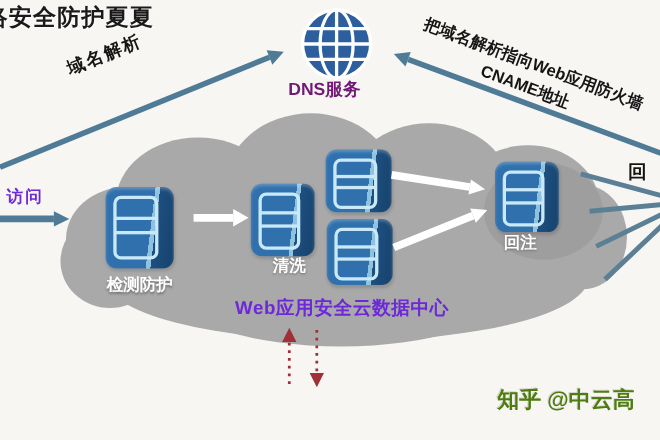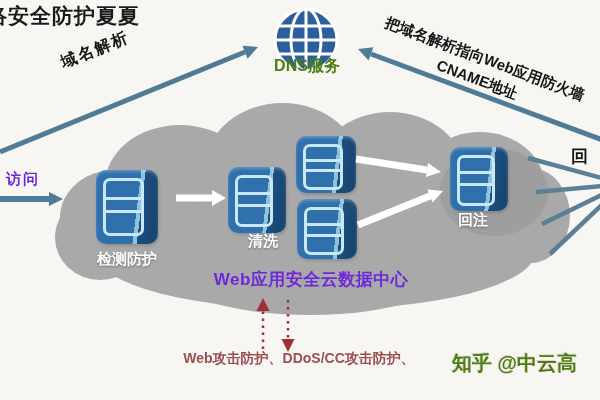--- a/index.html
+++ b/index.html
@@ -21,21 +21,21 @@
   .server .glyph{
     position:absolute;left:7px;top:8px;width:56%;height:70%;
     border:3px solid #c9e9f8;border-radius:7px;
   }
   .server .glyph .gline{position:absolute;left:-1px;right:-1px;height:0;border-top:3px solid #c9e9f8;}
   .gl1{top:30%;} .gl2{top:56%;}
   
   .txt{position:absolute;z-index:4;white-space:nowrap;}
   .node-label{color:#ffffff;font-weight:bold;font-size:15px;text-shadow:0 1px 2px rgba(80,80,80,.65);}
   .title{left:-14px;top:2px;font-size:21px;font-weight:bold;color:#1a1a1a;letter-spacing:1px;text-shadow:1px 1px 0 rgba(255,255,255,.7);}
-  .dns-label{left:262px;top:56px;width:90px;text-align:center;font-size:16px;font-weight:bold;color:#4d7c0f;}
+  .dns-label{left:262px;top:71px;width:90px;font-size:16px;font-weight:bold;color:#701a75;}
   .label-domain{left:58px;top:54px;transform:rotate(-22deg);transform-origin:left top;font-size:16px;font-weight:bold;color:#151515;letter-spacing:2px;}
   .label-cname{left:380px;top:8px;width:232px;transform:rotate(20.5deg);transform-origin:left top;text-align:center;font-size:15px;font-weight:bold;color:#151515;line-height:22px;z-index:4;}
   .label-access{left:6px;top:170px;font-size:15px;font-weight:bold;color:#6d28d9;letter-spacing:2px;}
   .label-origin{left:571px;top:145px;font-size:17px;font-weight:bold;color:#151515;}
   .cloud-title{left:205px;top:268px;width:212px;text-align:center;font-size:17px;font-weight:bold;color:#6d28d9;letter-spacing:.5px;}
   .features{left:140px;top:347px;width:318px;text-align:center;font-size:14px;font-weight:600;color:#9c4e50;line-height:23px;white-space:normal;}
   .watermark{left:452px;top:350px;font-size:20px;font-weight:bold;color:#4d7c0f;text-shadow:1px 1px 0 #f8f6f3,-1px -1px 0 #d9d6d1;}
   #overlay{position:absolute;left:0;top:0;z-index:3;pointer-events:none;}
 </style>
 </head>
@@ -154,16 +154,15 @@
 <div class="txt label-access">访问</div>
 <div class="txt label-origin">回</div>
 
 <div class="txt node-label" style="left:97px;top:250px;">检测防护</div>
 <div class="txt node-label" style="left:248px;top:232px;">清洗</div>
 <div class="txt node-label" style="left:458px;top:211px;">回注</div>
 
 <div class="txt cloud-title">Web应用安全云数据中心</div>
 
 <div class="txt features">
-  <div>Web攻击防护、DDoS/CC攻击防护、</div>
 </div>
 
 <div class="txt watermark">知乎 @中云高</div>
 
 </body></html>

